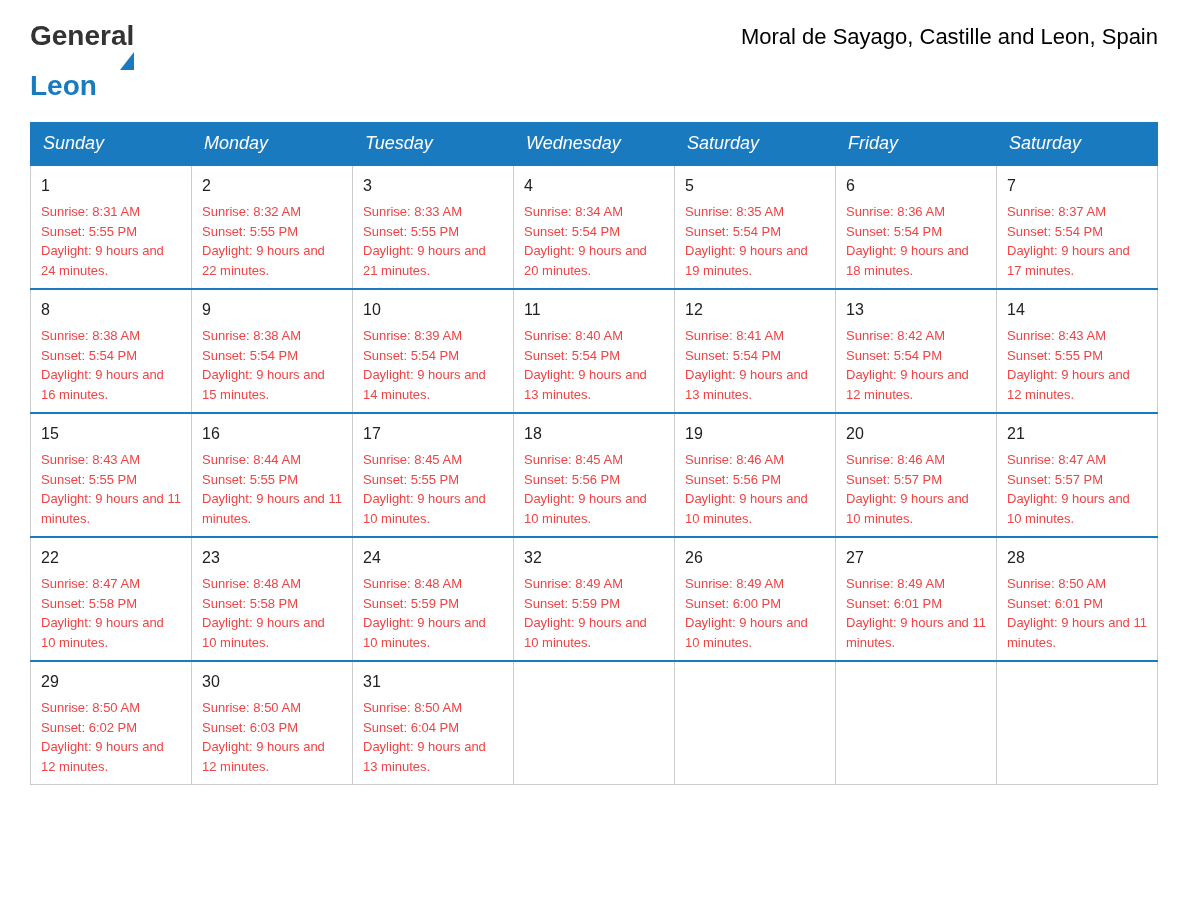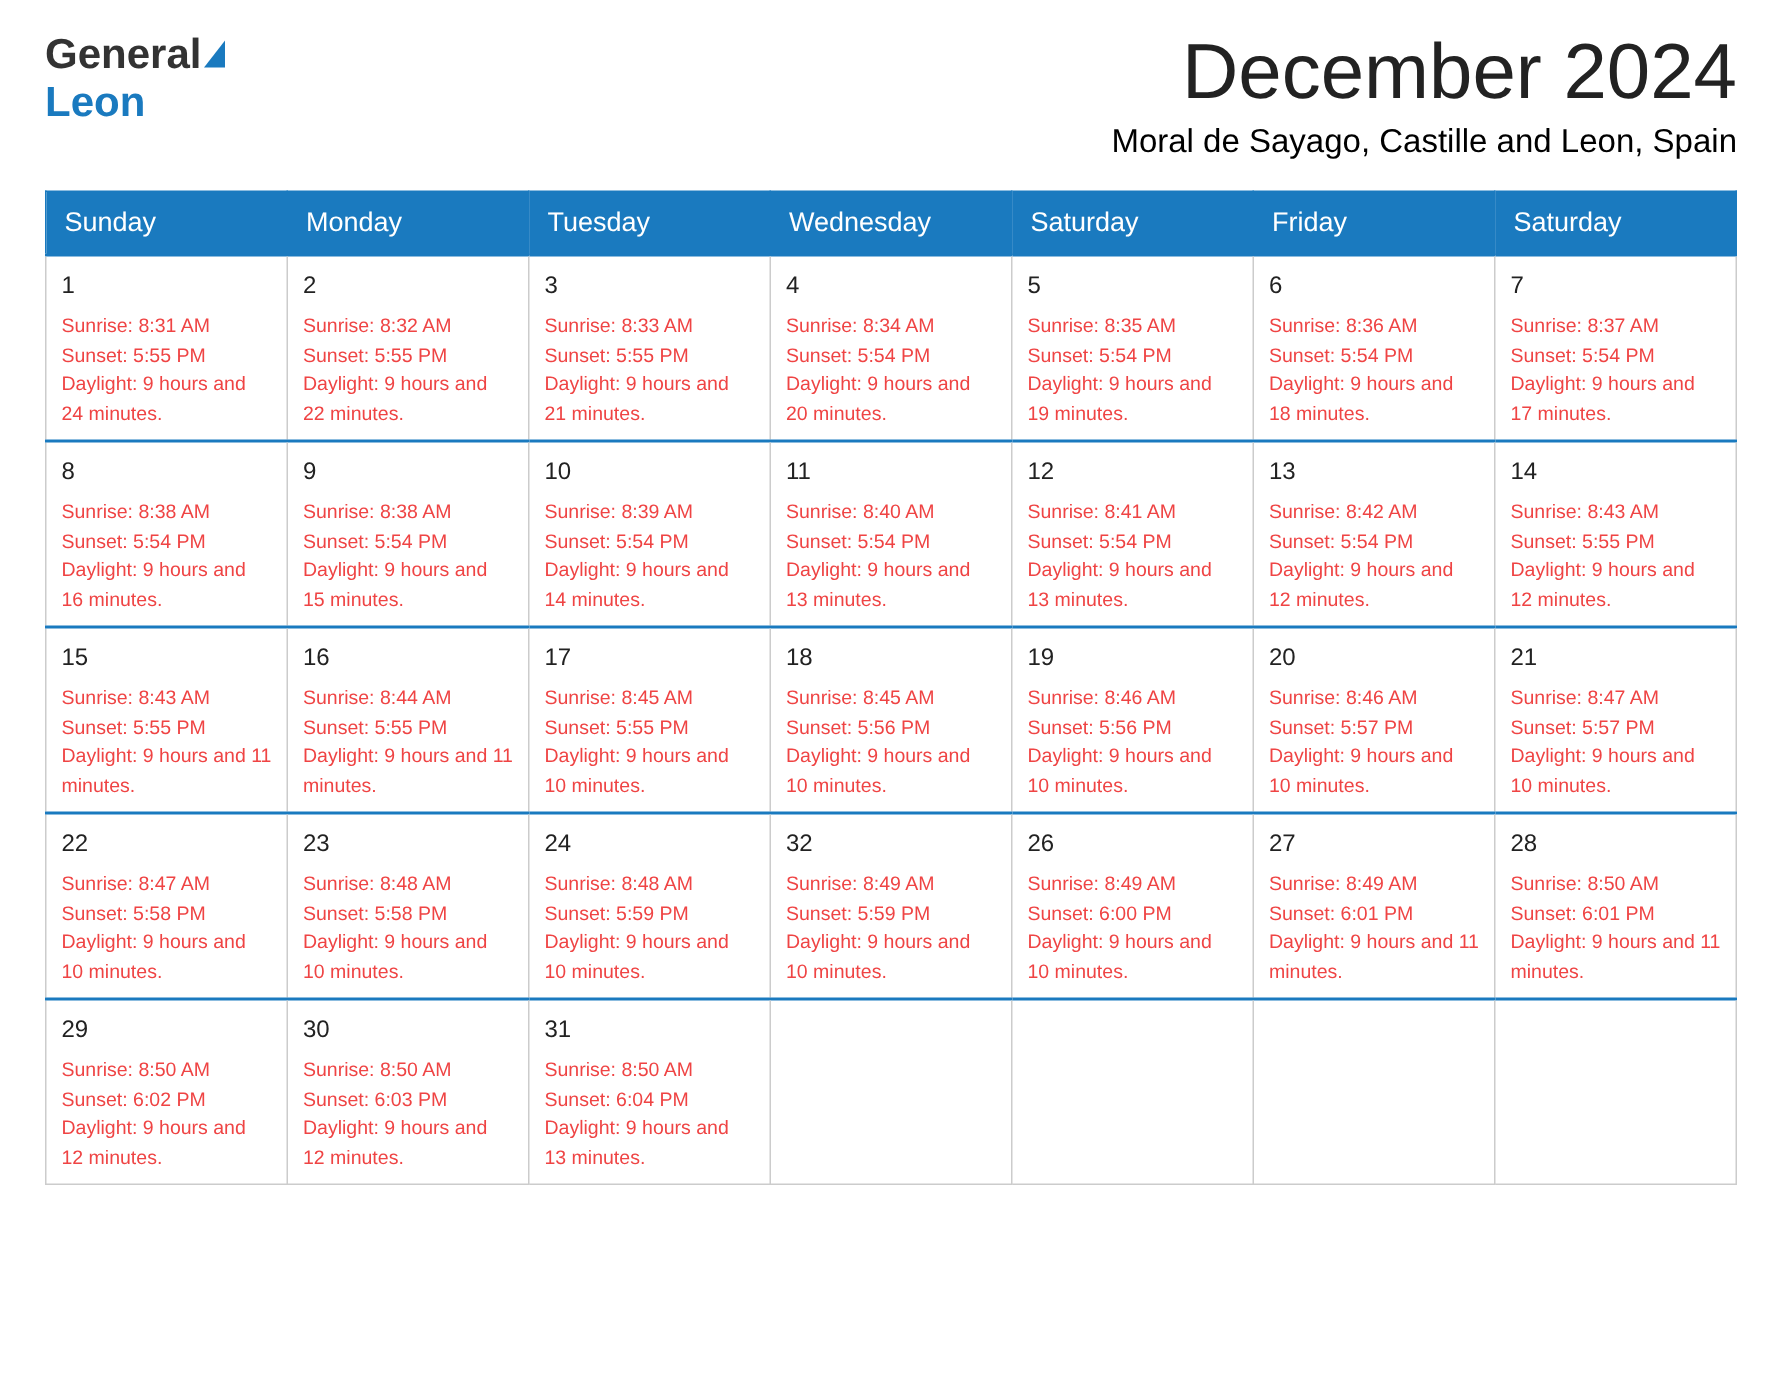--- a/index.html
+++ b/index.html
@@ -16,21 +16,22 @@
       align-items: flex-start;
       margin-bottom: 20px;
     }
     .logo {
       display: flex;
       flex-direction: column;
       align-items: flex-start;
     }
     .logo-text {
       display: flex;
-      align-items: center;
+      align-items: flex-end;
+      flex-direction: column;
     }
     .logo-general {
       font-size: 28px;
       font-weight: bold;
       color: #333;
     }
     .logo-blue-text {
       font-size: 28px;
       font-weight: bold;
       color: #1a7abf;
@@ -55,20 +56,21 @@
       border: 1px solid #bbb;
     }
     .calendar-table th {
       background-color: #1a7abf;
       color: #fff;
       font-size: 18px;
       font-weight: normal;
       padding: 10px 12px;
       text-align: left;
       border: 1px solid #1a7abf;
+      font-style: italic;
     }
     .calendar-table td {
       vertical-align: top;
       padding: 8px 10px;
       border: 1px solid #ccc;
       width: calc(100% / 7);
       font-size: 13px;
       color: #333;
       line-height: 1.5;
     }
@@ -99,21 +101,20 @@
       <span class="logo-general">General</span>
       <div style="display:inline-flex; flex-direction:column; align-items:flex-start; margin-left:2px;">
         <div style="display:flex; align-items:flex-end;">
           <div style="width:0; height:0; border-left:14px solid transparent; border-right:0px solid transparent; border-bottom:18px solid #1a7abf; margin-bottom:0;"></div>
         </div>
       </div>
     </div>
     <span class="logo-blue-text">Leon</span>
   </div>
   <div class="title-section">
-    <div class="month-title">December 2024</div>
     <div class="location-title">Moral de Sayago, Castille and Leon, Spain</div>
   </div>
 </div>
 
 <table class="calendar-table">
   <thead>
     <tr>
       <th>Sunday</th>
       <th>Monday</th>
       <th>Tuesday</th>

